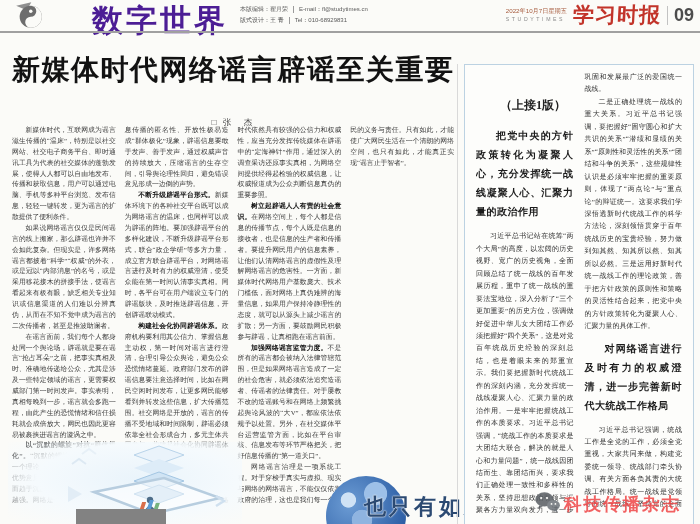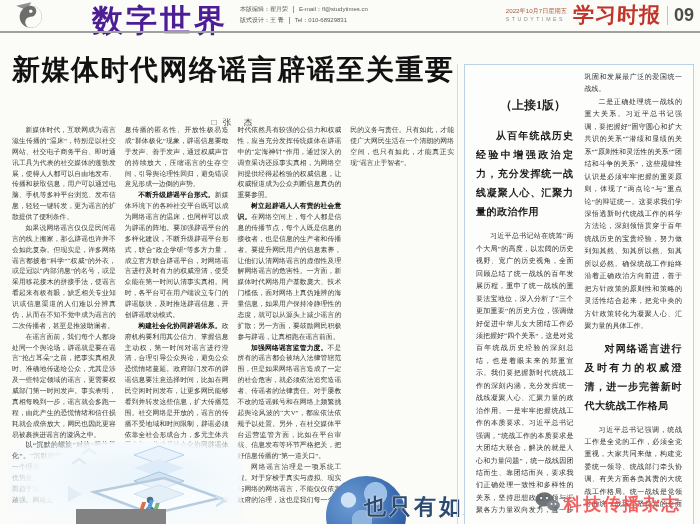--- a/index.html
+++ b/index.html
@@ -165,32 +165,32 @@
   <div class="sidebar-box">
     <div class="sidebar-content">
 
         <div class="sb-block">
           <div class="sb-tag">（上接1版）</div>
 
         </div>
 
         <div class="sb-block">
 
-          <div class="sb-heading">从百年统战历史经验中增强政治定力，充分发挥统一战线凝聚人心、汇聚力量的政治作用</div>
+          <div class="sb-heading">把党中央的方针政策转化为凝聚人心，充分发挥统一战线凝聚人心、汇聚力量的政治作用</div>
 
         </div>
 
         <div class="sb-block">
 
           <p class="sb-text">习近平总书记站在统筹“两个大局”的高度，以宏阔的历史视野、宽广的历史视角，全面回顾总结了统一战线的百年发展历程，重申了统一战线的重要法宝地位，深入分析了“三个更加重要”的历史方位，强调做好促进中华儿女大团结工作必须把握好“四个关系”，这是对党百年统战历史经验的深刻总结，也是着眼未来的郑重宣示。我们要把握新时代统战工作的深刻内涵，充分发挥统一战线凝聚人心、汇聚力量的政治作用。一是牢牢把握统战工作的本质要求。习近平总书记强调，“统战工作的本质要求是大团结大联合，解决的就是人心和力量问题”，统一战线因团结而生、靠团结而兴，要求我们正确处理一致性和多样性的关系，坚持思想政治引领与汇聚各方力量双向发力，进一步巩固和发展最广泛的爱国统一战线。</p>
         </div>
 
         <div class="sb-block">
 
-          <p class="sb-text">二是正确处理统一战线的重大关系。习近平总书记强调，要把握好“固守圆心和扩大共识的关系”“潜绩和显绩的关系”“原则性和灵活性的关系”“团结和斗争的关系”，这些规律性认识是必须牢牢把握的重要原则，体现了“两点论”与“重点论”的辩证统一。这要求我们学深悟透新时代统战工作的科学方法论，深刻领悟贯穿于百年统战历史的宝贵经验，努力做到知其然、知其所以然、知其所以必然。确保统战工作始终沿着正确政治方向前进，善于把方针政策的原则性和策略的灵活性结合起来，把党中央的方针政策转化为凝聚人心、汇聚力量的具体工作。</p>
+          <p class="sb-text">二是正确处理统一战线的重大关系。习近平总书记强调，要把握好“固守圆心和扩大共识的关系”“潜绩和显绩的关系”“原则性和灵活性的关系”“团结和斗争的关系”，这些规律性认识是必须牢牢把握的重要原则，体现了“两点论”与“重点论”的辩证统一。这要求我们学深悟透新时代统战工作的科学方法论，深刻领悟贯穿于百年统战历史的宝贵经验，努力做到知其然、知其所以然、知其所以必然。三是运用好新时代统一战线工作的理论政策，善于把方针政策的原则性和策略的灵活性结合起来，把党中央的方针政策转化为凝聚人心、汇聚力量的具体工作。</p>
         </div>
 
         <div class="sb-block">
 
           <div class="sb-heading">对网络谣言进行及时有力的权威澄清，进一步完善新时代大统战工作格局</div>
 
         </div>
 
         <div class="sb-block">
 

